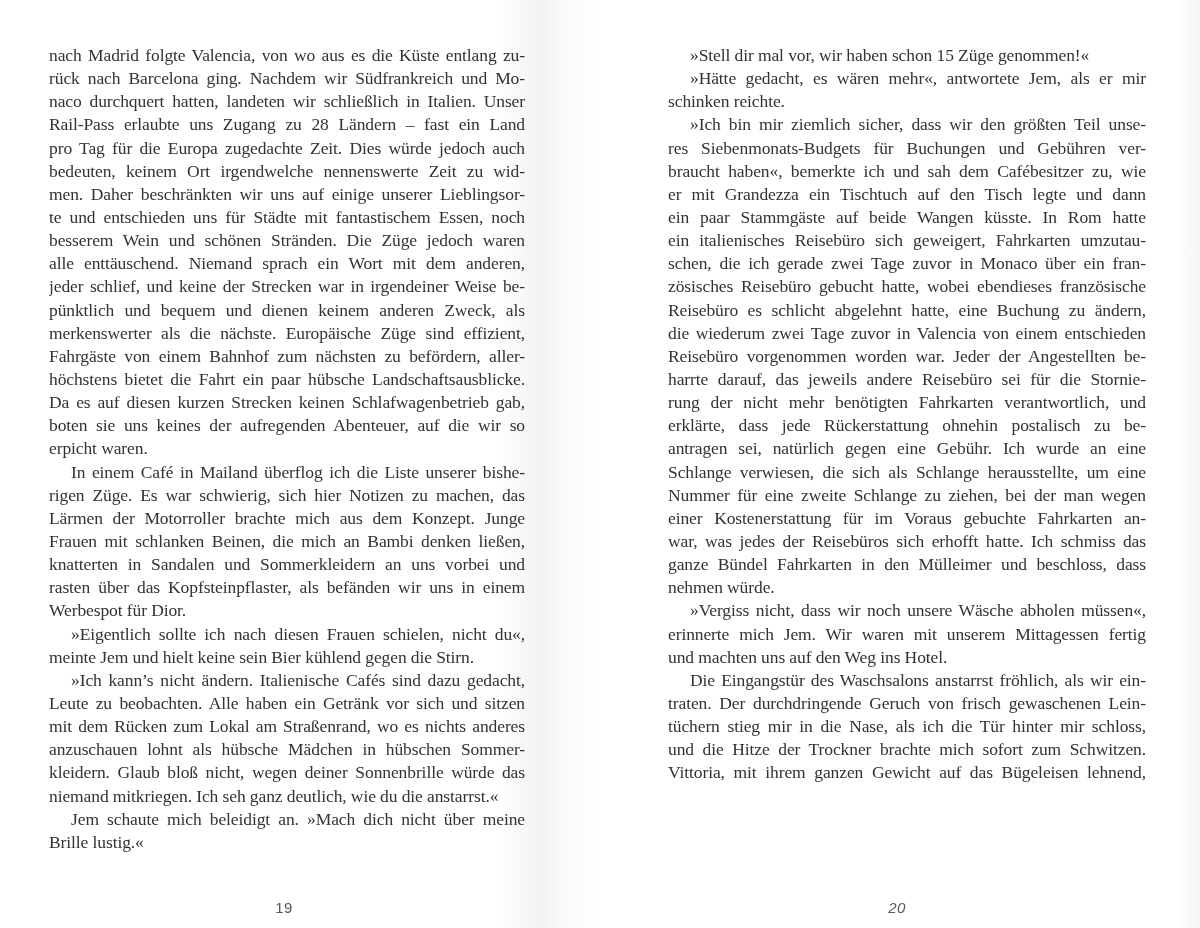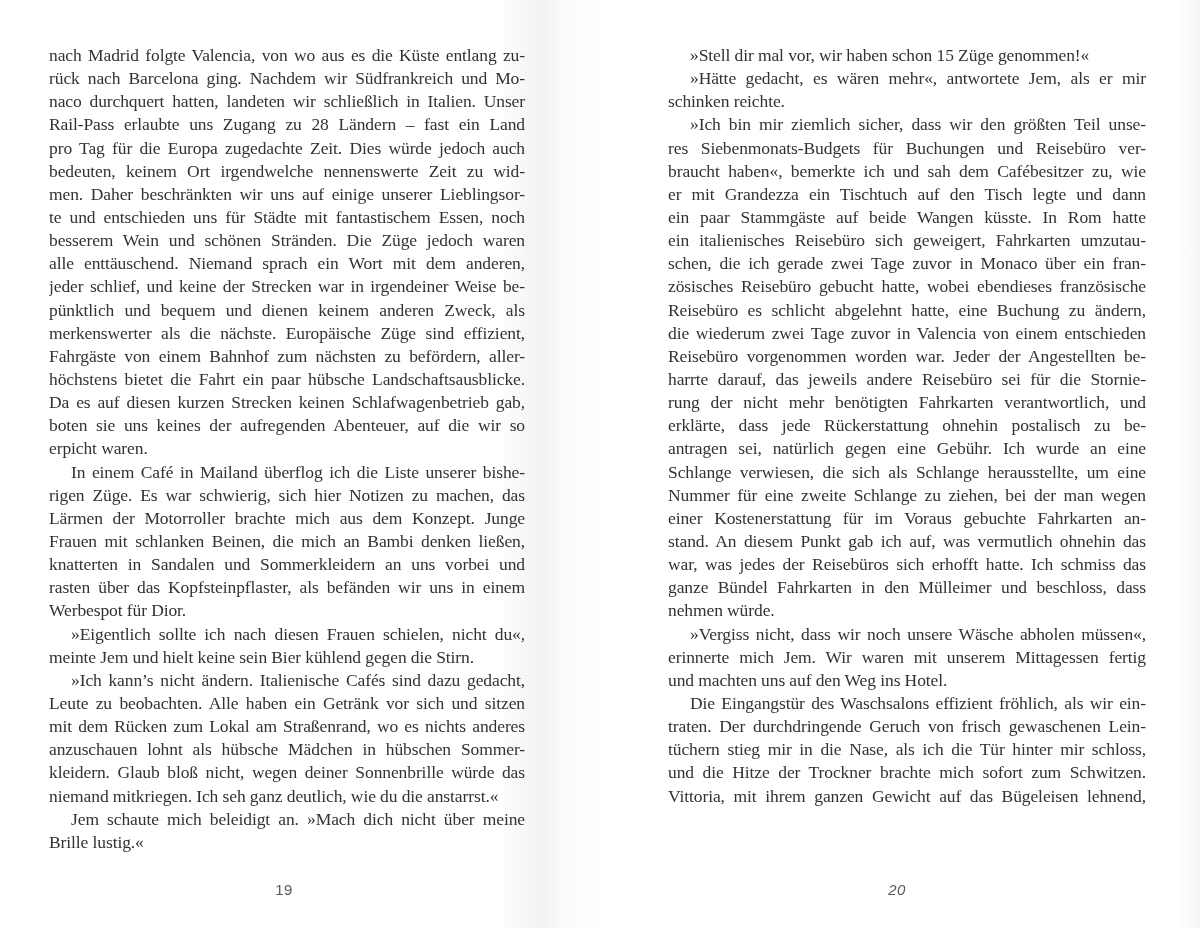--- a/index.html
+++ b/index.html
@@ -53,21 +53,21 @@
   .line {
     height: 23.15px;
     overflow: hidden;
     text-align: justify;
     text-align-last: justify;
   }
   .line.last   { text-align-last: left; }
   .line.indent { text-indent: 22px; }
   .folio {
     position: absolute;
-    top: 881px;
+    top: 899px;
     transform: translateX(-50%);
     font-family: "Liberation Sans", "DejaVu Sans", sans-serif;
     font-size: 15px;
     letter-spacing: 0.5px;
     color: var(--folio-ink, #58595b);
   }
   .folio.left  { left: 284px; }
   .folio.right { left: 897px; font-style: italic; }
 </style>
 </head>
@@ -113,45 +113,44 @@
       <div class="line last">niemand mitkriegen. Ich seh ganz deutlich, wie du die anstarrst.«</div>
       <div class="line indent">Jem schaute mich beleidigt an. »Mach dich nicht über meine</div>
       <div class="line last">Brille lustig.«</div>
     </div>
 
   <div class="textblock right" id="page-right">
       <div class="line indent last">»Stell dir mal vor, wir haben schon 15 Züge genommen!«</div>
       <div class="line indent">»Hätte gedacht, es wären mehr«, antwortete Jem, als er mir</div>
       <div class="line last">schinken reichte.</div>
       <div class="line indent">»Ich bin mir ziemlich sicher, dass wir den größten Teil unse-</div>
-      <div class="line">res Siebenmonats-Budgets für Buchungen und Reisebüro ver-</div>
+      <div class="line">res Siebenmonats-Budgets für Buchungen und Gebühren ver-</div>
       <div class="line">braucht haben«, bemerkte ich und sah dem Cafébesitzer zu, wie</div>
       <div class="line">er mit Grandezza ein Tischtuch auf den Tisch legte und dann</div>
       <div class="line">ein paar Stammgäste auf beide Wangen küsste. In Rom hatte</div>
       <div class="line">ein italienisches Reisebüro sich geweigert, Fahrkarten umzutau-</div>
       <div class="line">schen, die ich gerade zwei Tage zuvor in Monaco über ein fran-</div>
       <div class="line">zösisches Reisebüro gebucht hatte, wobei ebendieses französische</div>
       <div class="line">Reisebüro es schlicht abgelehnt hatte, eine Buchung zu ändern,</div>
       <div class="line">die wiederum zwei Tage zuvor in Valencia von einem entschieden</div>
       <div class="line">Reisebüro vorgenommen worden war. Jeder der Angestellten be-</div>
       <div class="line">harrte darauf, das jeweils andere Reisebüro sei für die Stornie-</div>
       <div class="line">rung der nicht mehr benötigten Fahrkarten verantwortlich, und</div>
       <div class="line">erklärte, dass jede Rückerstattung ohnehin postalisch zu be-</div>
       <div class="line">antragen sei, natürlich gegen eine Gebühr. Ich wurde an eine</div>
       <div class="line">Schlange verwiesen, die sich als Schlange herausstellte, um eine</div>
       <div class="line">Nummer für eine zweite Schlange zu ziehen, bei der man wegen</div>
       <div class="line">einer Kostenerstattung für im Voraus gebuchte Fahrkarten an-</div>
-      <div class="line">stand. An diesem Punkt gab ich auf, was vermutlich ohnehin das</div>
       <div class="line">war, was jedes der Reisebüros sich erhofft hatte. Ich schmiss das</div>
       <div class="line">ganze Bündel Fahrkarten in den Mülleimer und beschloss, dass</div>
       <div class="line last">nehmen würde.</div>
       <div class="line indent">»Vergiss nicht, dass wir noch unsere Wäsche abholen müssen«,</div>
       <div class="line">erinnerte mich Jem. Wir waren mit unserem Mittagessen fertig</div>
       <div class="line last">und machten uns auf den Weg ins Hotel.</div>
-      <div class="line indent">Die Eingangstür des Waschsalons effizient fröhlich, als wir ein-</div>
+      <div class="line indent">Die Eingangstür des Waschsalons anstarrst fröhlich, als wir ein-</div>
       <div class="line">traten. Der durchdringende Geruch von frisch gewaschenen Lein-</div>
       <div class="line">tüchern stieg mir in die Nase, als ich die Tür hinter mir schloss,</div>
       <div class="line">und die Hitze der Trockner brachte mich sofort zum Schwitzen.</div>
       <div class="line">Vittoria, mit ihrem ganzen Gewicht auf das Bügeleisen lehnend,</div>
     </div>
 
   <div class="folio left">19</div>
 
   <div class="folio right">20</div>
 </div>

